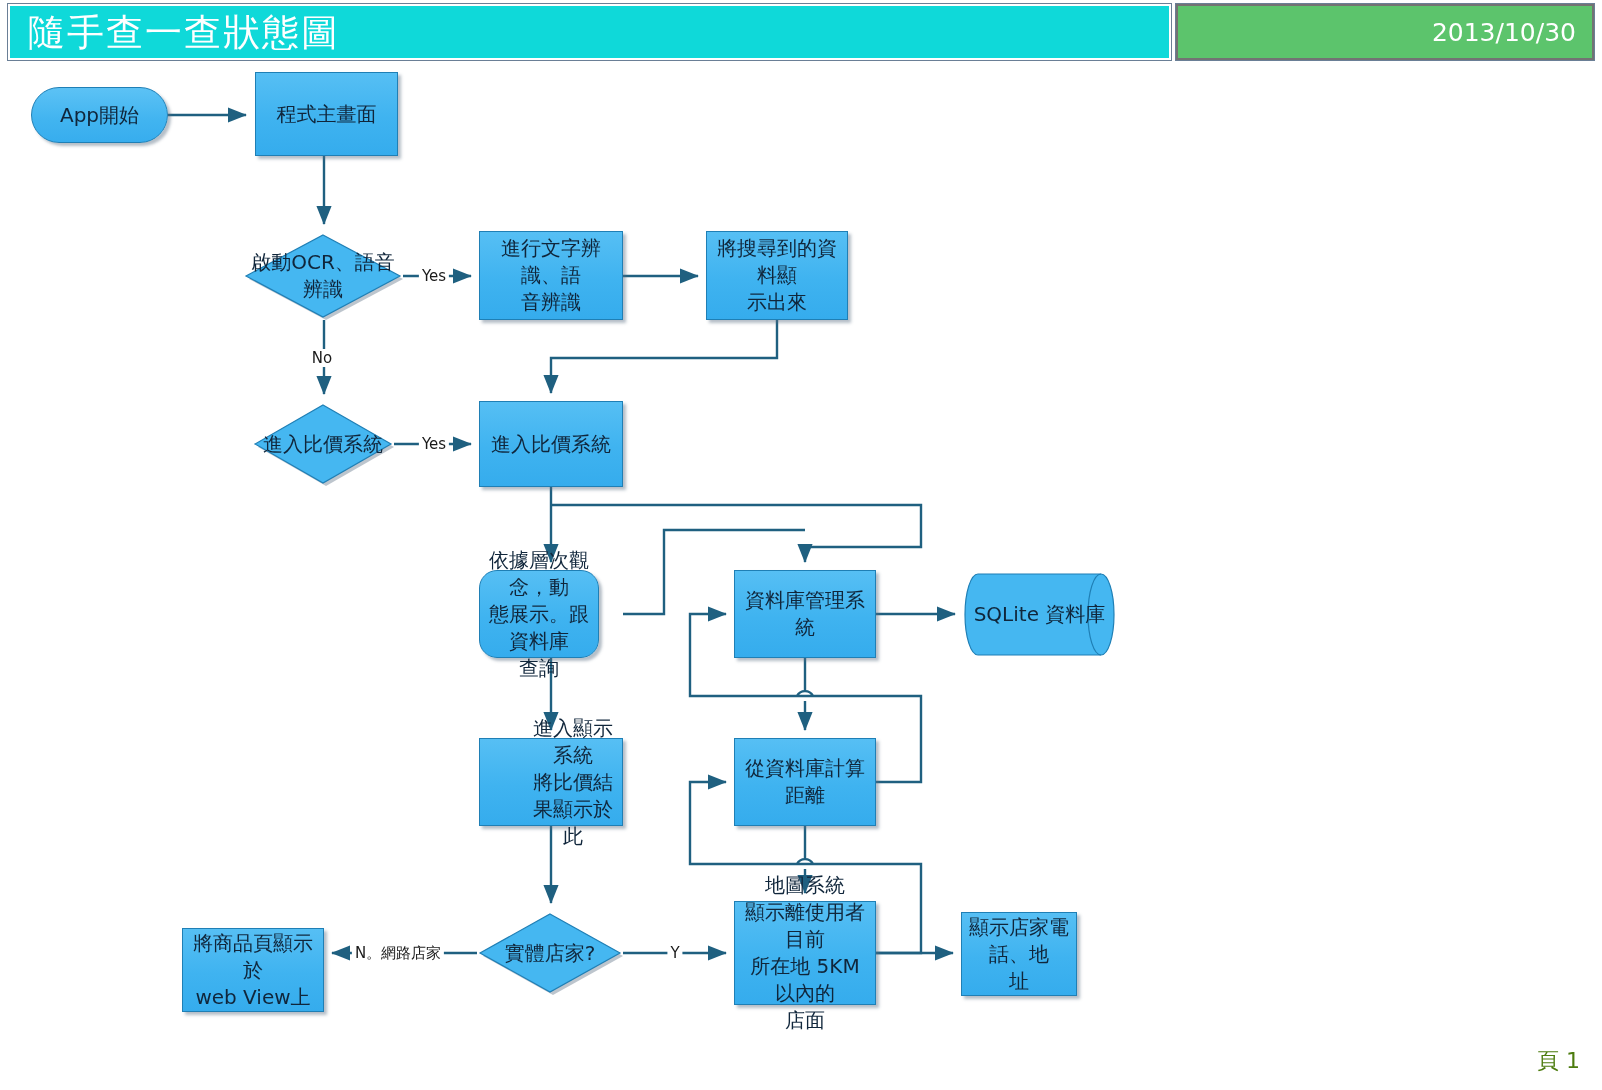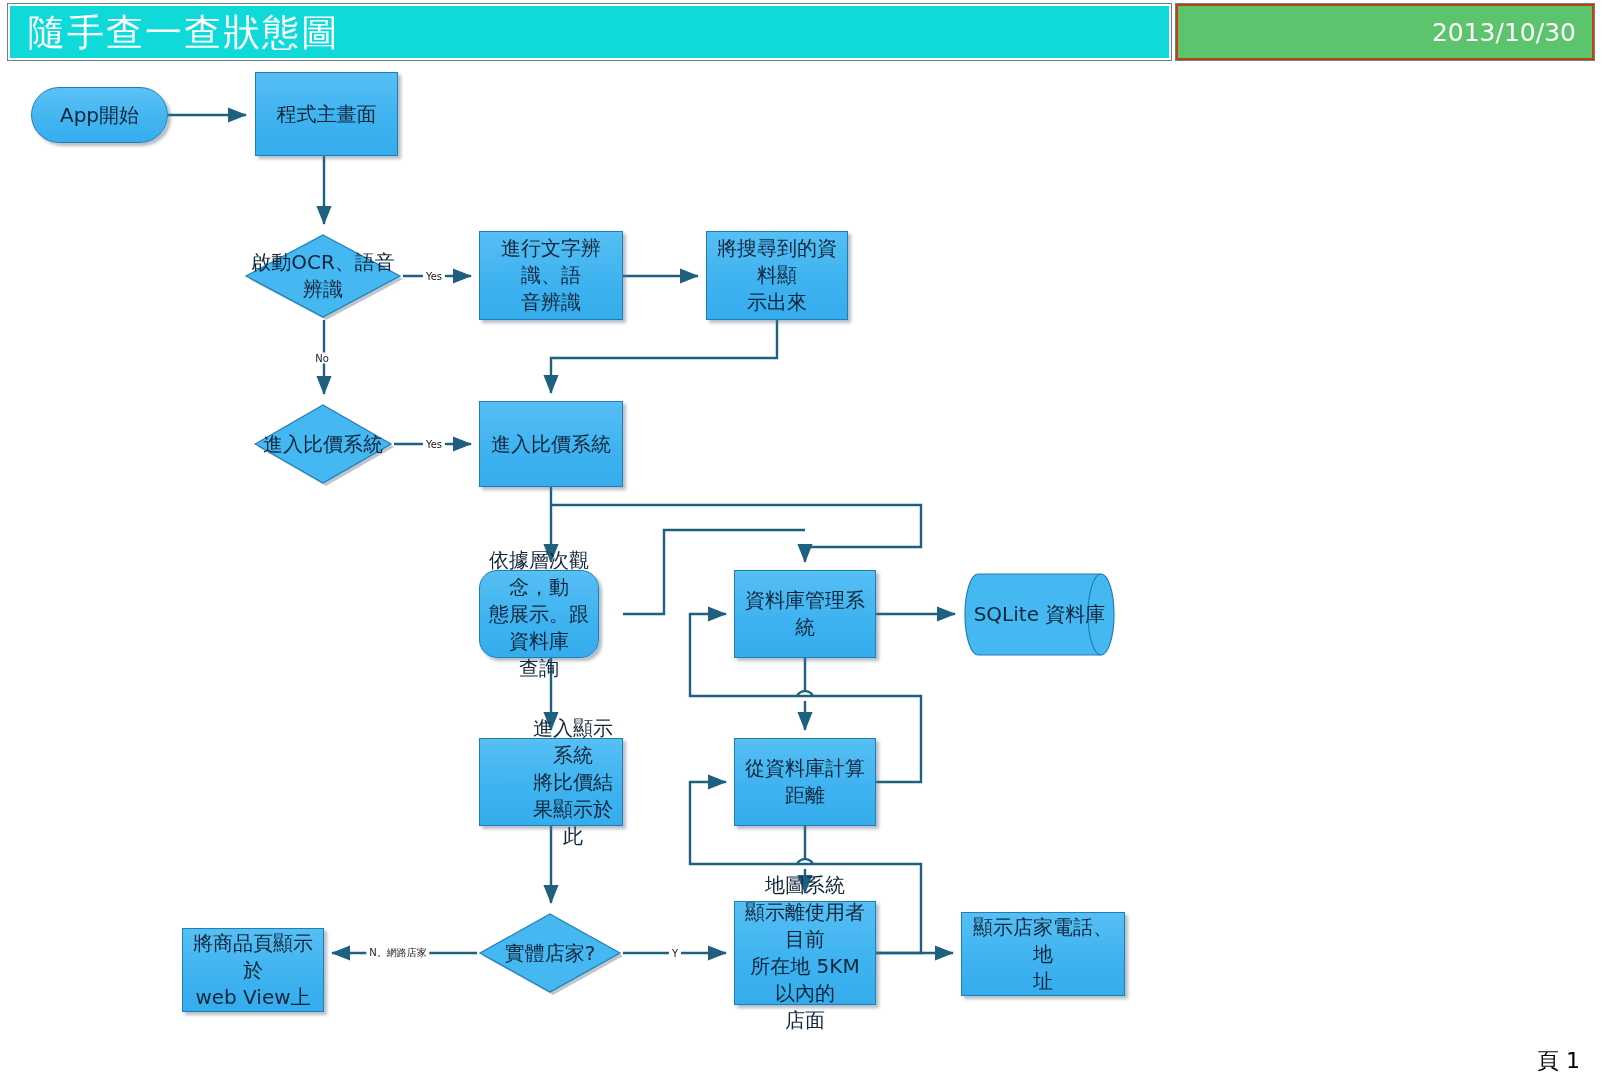--- a/index.html
+++ b/index.html
@@ -13,31 +13,31 @@
   .hdr{position:absolute;top:4px;height:56px;box-sizing:border-box;}
   .hdr-title{
     left:8px;width:1163px;background:#0fd9d9;border:2px solid #ffffff;
     outline:1px solid #6a7f96;
   }
   .hdr-title .t{
     position:absolute;left:18px;top:50%;transform:translateY(-50%);
     color:#ffffff;font-size:37px;line-height:1;letter-spacing:2px;white-space:nowrap;
   }
   .hdr-date{
-    left:1176px;width:418px;background:#5cc46c;border:2px solid #c2410c;
+    left:1176px;width:418px;background:#5cc46c;border:2px solid #737373;
     outline:1px solid #6a7f96;
   }
   .hdr-date .d{
     position:absolute;right:16px;top:50%;transform:translateY(-50%);
     color:#ffffff;font-size:25px;line-height:1;white-space:nowrap;
   }
 
   
   .footer{
-    position:absolute;right:22px;bottom:14px;color:#000000;font-size:22px;
+    position:absolute;right:22px;bottom:14px;color:#4d7c0f;font-size:22px;
   }
 
   
   .node{
     position:absolute;box-sizing:border-box;
     display:flex;align-items:center;justify-content:center;text-align:center;
     color:#10263b;font-size:20px;line-height:1.35;
     z-index:5;
   }
   .node .lbl{display:block;padding:2px 6px;white-space:pre-line;}
@@ -57,21 +57,21 @@
     position:absolute;left:0;top:0;width:100%;height:100%;
   }
   .diamond .lbl{position:relative;z-index:2;}
 
   .cyl{background:transparent;border:none;}
   .cyl .cshape{position:absolute;left:0;top:0;width:100%;height:100%;}
   .cyl .lbl{position:relative;z-index:2;}
 
   
   .elabel{
-    position:absolute;color:#1a1a1a;font-size:10px;background:#ffffff;
+    position:absolute;color:#1a1a1a;font-size:15px;background:#ffffff;
     padding:0 3px;white-space:nowrap;z-index:6;
   }
 </style>
 </head>
 <body>
 
 <div class="hdr hdr-title">
   <span class="t">隨手查一查狀態圖</span>
 </div>
 <div class="hdr hdr-date">
@@ -199,21 +199,21 @@
         <path d="M73,3 L143,42 L73,81 L3,42 Z" fill="#45b7f1" stroke="#1f7fb5" stroke-width="1.2"></path>
       </svg>
       <span class="lbl">實體店家?</span>
     </div>
     <div class="node rect" style="left: 734px; top: 901px; width: 142px; height: 104px; text-align: center;">
       <span class="lbl">地圖系統
 顯示離使用者目前
 所在地 5KM以內的
 店面</span>
     </div>
-    <div class="node rect" style="left: 961px; top: 912px; width: 164px; height: 84px;">
+    <div class="node rect" style="left: 961px; top: 912px; width: 116px; height: 84px;">
       <span class="lbl">顯示店家電話、地
 址</span>
     </div>
   </div>
 
 <div id="edge-labels">
     <span class="elabel" style="left: 434px; top: 276px; transform: translate(-50%, -50%);">Yes</span>
     <span class="elabel" style="left: 322px; top: 358px; transform: translate(-50%, -50%);">No</span>
     <span class="elabel" style="left: 434px; top: 444px; transform: translate(-50%, -50%);">Yes</span>
     <span class="elabel" style="left: 398px; top: 953px; transform: translate(-50%, -50%);">N。網路店家</span>

